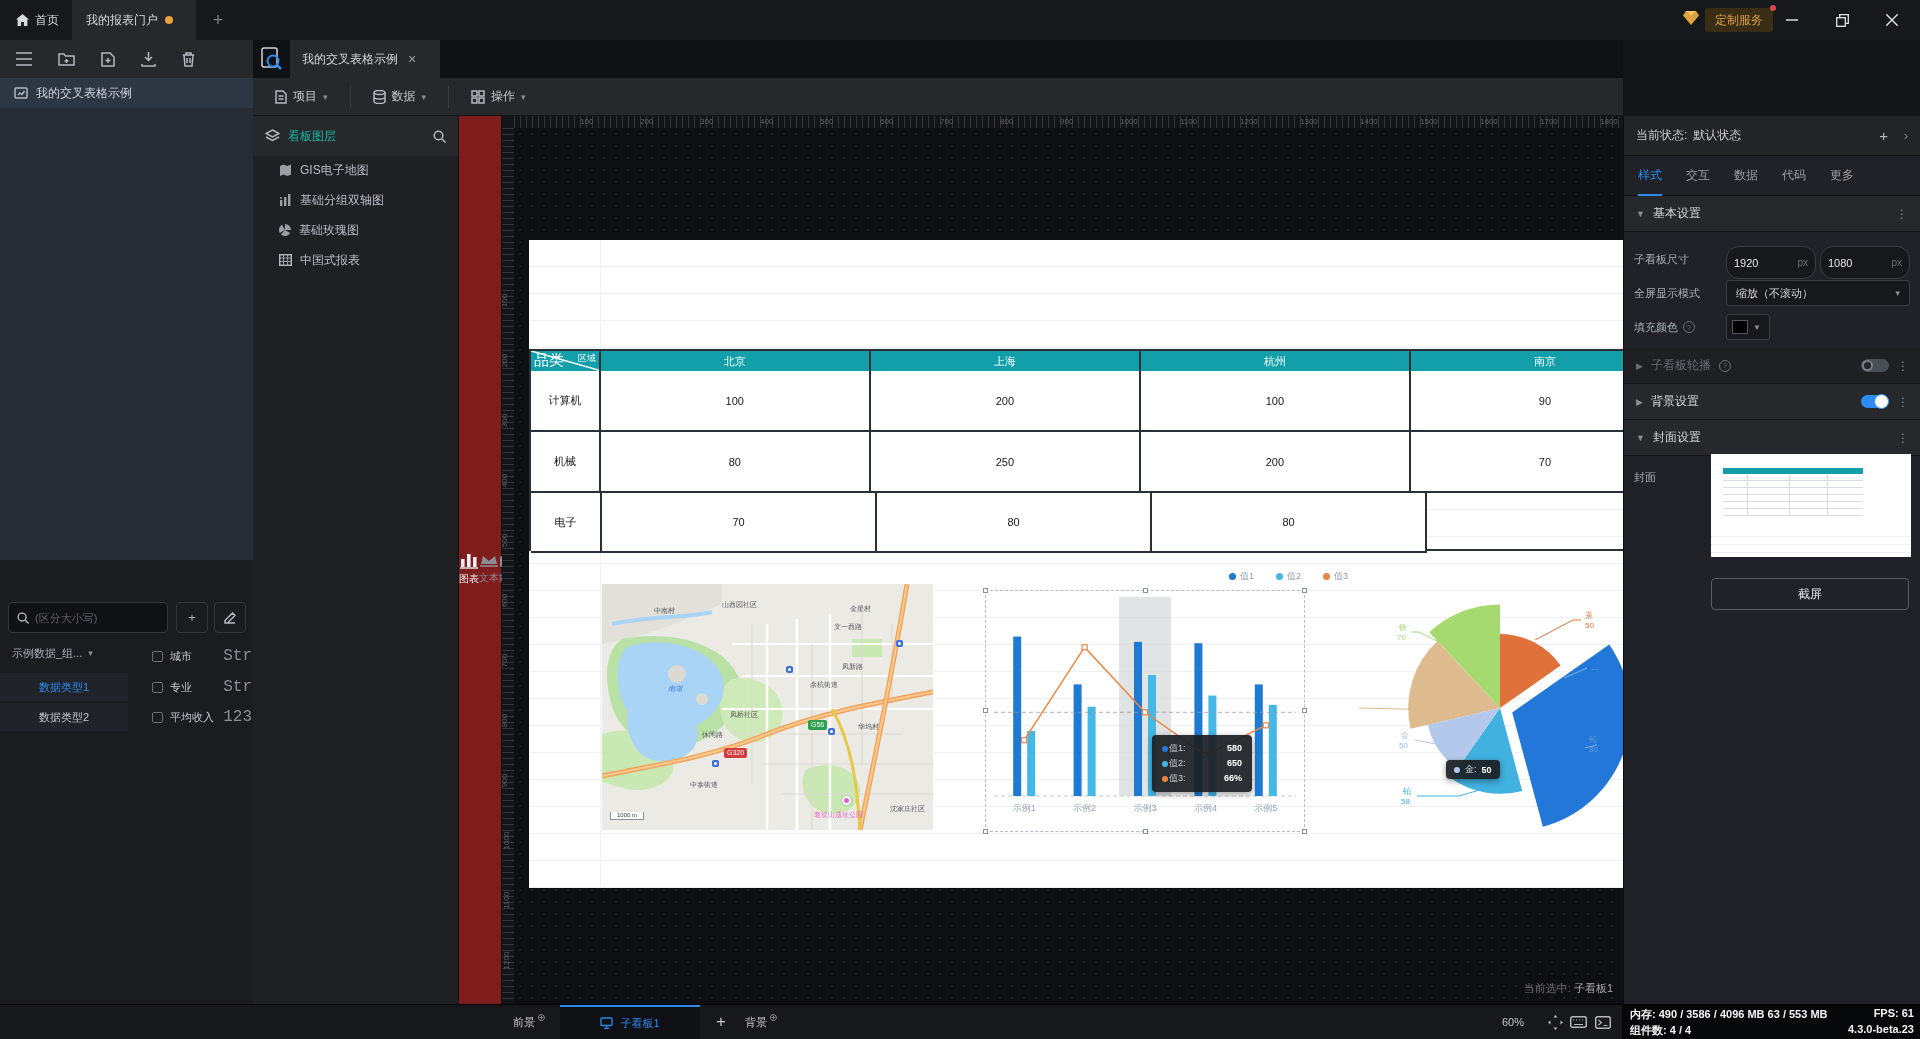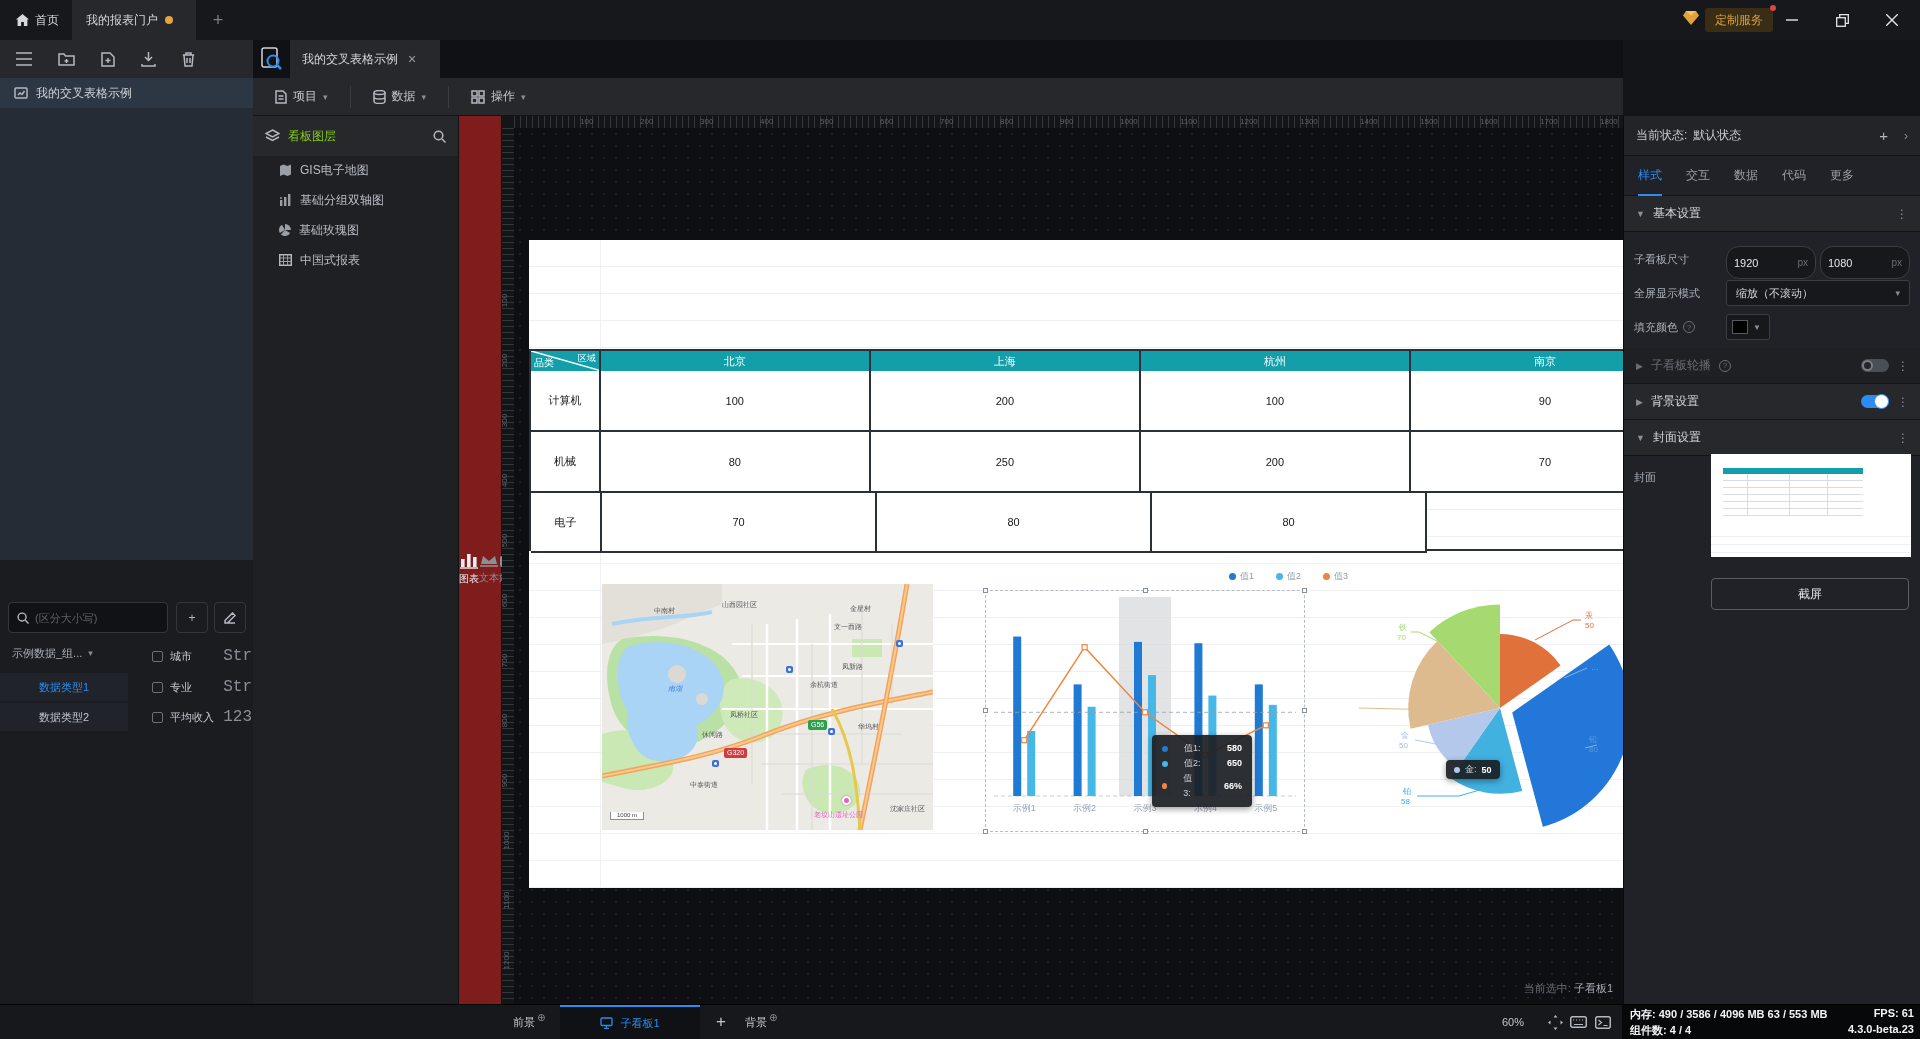--- a/index.html
+++ b/index.html
@@ -47,21 +47,21 @@
 
   
   .filetree { left:0; top:78px; width:253px; height:482px; background:#262c35; }
   .ft-item { display:flex; align-items:center; gap:8px; height:30px; padding-left:14px;
              background:#2d3643; color:#d0d4da; }
 
   
   .layers { left:253px; top:116px; width:206px; height:888px; background:#1e2024;
             border-right:1px solid #101114; }
   .layers-head { display:flex; align-items:center; gap:8px; height:40px; padding:0 12px;
-                 background:#26282c; color:#84cc16; }
+                 background:#26282c; color:#14b8a6; }
   .layers-head .spacer { flex:1; }
   .layer-item { display:flex; align-items:center; gap:8px; height:28px; padding-left:26px; color:#b9bdc4; }
 
   
   .compbar { left:459px; top:116px; width:43px; height:888px; background:#7f1d1d;
              display:flex; flex-direction:row; align-items:center; border-right:1px solid #0a0b0d; }
   .comp-item { margin-top:17px; display:flex; flex-direction:column; align-items:center; gap:3px;
                color:#8a8e95; font-size:10px; }
   .comp-item.active { color:#eceef1; }
 
@@ -105,21 +105,21 @@
 
   
   .crosstab { position:absolute; left:0; top:109px; width:1152px; height:202px; color:#17181b;
               border-top:2px solid #2b2f36; border-bottom:2px solid #2b2f36; border-left:2px solid #2b2f36; }
   .ct-row { display:flex; }
   .ct-cell { border-right:2px solid #2b2f36; border-bottom:2px solid #2b2f36; display:flex;
              align-items:center; justify-content:center; font-size:11px; background:#fff; }
   .ct-head { background:#129faa; color:#fff; height:20px; border-bottom:none; }
   .ct-corner { position:relative; background:#129faa; overflow:hidden; }
   .ct-corner .cc-top { position:absolute; right:3px; top:1px; color:#fff; font-size:9px; }
-  .ct-corner .cc-bot { position:absolute; left:3px; bottom:1px; color:#fff; font-size:10px; }
+  .ct-corner .cc-bot { position:absolute; left:3px; bottom:1px; color:#fff; font-size:15px; }
   .ct-rowlabel { width:71px; }
 
   
   .mapbox { position:absolute; left:73px; top:344px; width:331px; height:246px; overflow:hidden; }
   .map-label { position:absolute; font-size:7px; color:#55565a; white-space:nowrap; }
   .map-label.water { color:#3f7fd6; font-style:italic; }
   .map-label.pink { color:#e85ec1; }
   .badge { position:absolute; font-size:7px; color:#fff; border-radius:2px; padding:0 3px; line-height:10px; }
   .badge.red { background:#d23c3c; }
   .badge.green { background:#2e9e4f; }
@@ -135,21 +135,21 @@
   .combo { position:absolute; left:456px; top:350px; width:320px; height:242px;
            border:1px dashed #b6bcc4; }
   .handle { position:absolute; width:5px; height:5px; background:#fff; border:1px solid #8a8f96; }
   .legend { position:absolute; left:700px; top:330px; display:flex; gap:22px; }
   .legend-item { display:flex; align-items:center; gap:4px; font-size:9px; color:#8d97a9; }
   .legend-dot { width:7px; height:7px; border-radius:50%; }
   .xlab { font-size:9px; fill:#97a1b5; text-anchor:middle; }
 
   .tooltip { position:absolute; background:rgba(28,31,36,.93); border-radius:4px; color:#fff;
              padding:6px 10px; box-shadow:0 2px 6px rgba(0,0,0,.4); z-index:5; }
-  .tt-row { display:flex; align-items:center; gap:16px; font-size:9px; line-height:15px; }
+  .tt-row { display:flex; align-items:center; gap:1px; font-size:9px; line-height:15px; }
   .tt-dot { width:6px; height:6px; border-radius:50%; }
   .tt-lab { color:#cfd3d9; }
   .tt-val { margin-left:auto; font-weight:bold; padding-left:10px; }
 
   
   .rosebox { position:absolute; left:830px; top:350px; width:264px; height:260px; }
   .rose-lab { font-size:8px; }
   .tooltip.small { padding:3px 8px; display:flex; align-items:center; gap:5px; }
 
   

